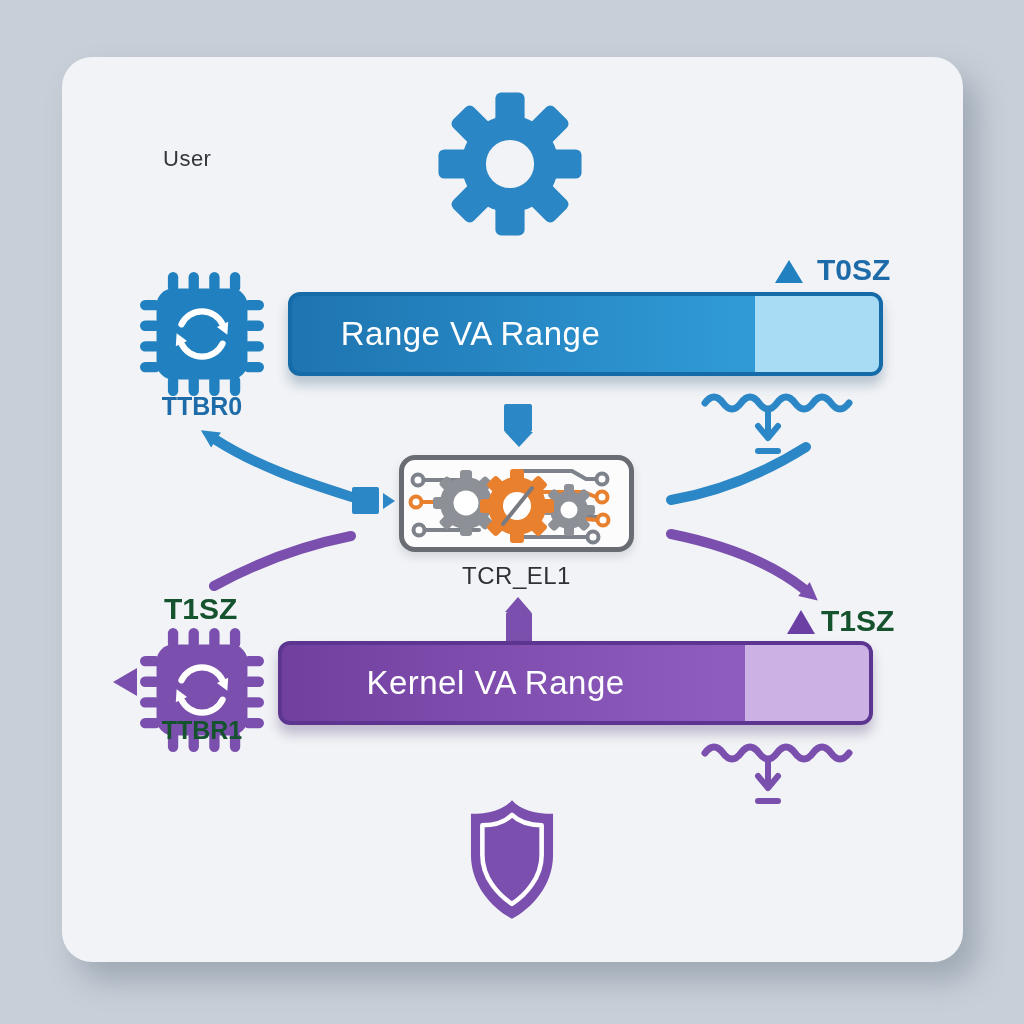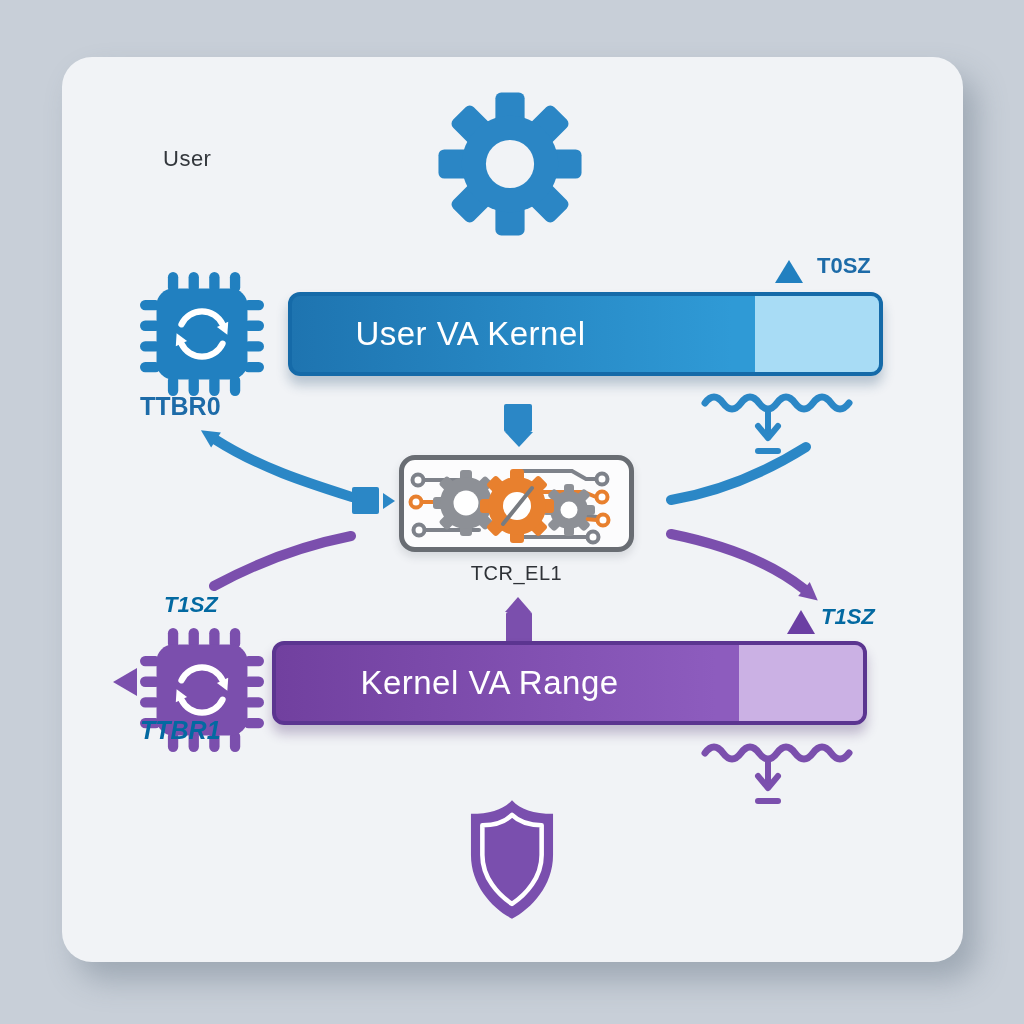--- a/index.html
+++ b/index.html
@@ -10,65 +10,65 @@
   }
   .abs{position:absolute;}
   .card{
     left:62px;top:57px;width:901px;height:905px;
     background:#f1f3f6;border-radius:30px;
     box-shadow:14px 18px 30px rgba(90,104,120,.38);
   }
   .label{color:#33373c;}
   .user-title{left:163px;top:146px;font-size:22px;font-weight:500;letter-spacing:.5px;}
   .blue-text{color:#1d6ba8;font-weight:600;}
-  .purple-text{color:#0369a1;font-weight:600;font-style:italic;}
+  .purple-text{color:#14532d;font-weight:600;}
 
   
   .bar{
     width:595px;height:84px;border-radius:12px;box-sizing:border-box;
     border:4px solid;overflow:hidden;display:flex;align-items:center;justify-content:center;
   }
   .bar-label{color:#ffffff;font-size:33px;font-weight:500;letter-spacing:.5px;z-index:2;}
   .bar-light{position:absolute;right:0;top:0;bottom:0;width:124px;z-index:1;}
   .user-bar{
     left:288px;top:292px;border-color:#156aa8;
     background:linear-gradient(90deg,#1e74b0 0%,#2f9ad6 75%);
     box-shadow:0 9px 12px rgba(35,75,110,.28);
   }
   .user-bar .bar-light{background:#a8dcf5;}
   .user-bar .bar-label{padding-right:230px;}
   .kernel-bar{
-    left:272px;top:641px;border-color:#5b3590;
+    left:278px;top:641px;border-color:#5b3590;
     background:linear-gradient(90deg,#71409f 0%,#8d5cbe 75%);
     box-shadow:0 9px 12px rgba(70,40,105,.28);
   }
   .kernel-bar .bar-light{background:#cbb1e4;}
   .kernel-bar .bar-label{padding-right:160px;}
 
   
   .tri{width:0;height:0;}
   .tri-up-blue{border-left:14px solid transparent;border-right:14px solid transparent;border-bottom:23px solid #2180c0;}
   .tri-up-purple-big{border-left:14px solid transparent;border-right:14px solid transparent;border-bottom:24px solid #6b3fa3;}
   .tri-down-blue{border-left:14px solid transparent;border-right:14px solid transparent;border-top:15px solid #2b87c6;}
   .tri-up-purple-sm{border-left:13px solid transparent;border-right:13px solid transparent;border-bottom:15px solid #7b4fad;}
   .tri-right-blue{border-top:8px solid transparent;border-bottom:8px solid transparent;border-left:12px solid #2b87c6;}
   .tri-left-purple{border-top:14px solid transparent;border-bottom:14px solid transparent;border-right:24px solid #7b4fad;}
 
   .sq-blue{background:#2b87c6;border-radius:2px;}
   .sq-purple{background:#7b4fad;border-radius:2px;}
 
-  .size-label{font-size:22px;}
-  .chip-label{width:124px;text-align:left;font-size:25px;}
+  .size-label{font-size:30px;}
+  .chip-label{width:124px;text-align:center;font-size:25px;}
 
   .tcr-box{
     left:399px;top:455px;width:235px;height:97px;box-sizing:border-box;
     border:5px solid #696d73;border-radius:16px;background:#fcfcfd;
     box-shadow:0 5px 9px rgba(60,70,80,.15);
   }
-  .tcr-label{left:399px;top:562px;width:235px;text-align:center;font-size:20px;font-weight:500;color:#2e3237;letter-spacing:.5px;}
+  .tcr-label{left:399px;top:562px;width:235px;text-align:center;font-size:24px;font-weight:500;color:#2e3237;letter-spacing:.5px;}
 
   svg{display:block;}
   .overlay{left:0;top:0;pointer-events:none;}
 </style>
 </head>
 <body>
 
 <div class="abs card"></div>
 
 <div class="abs label user-title">User</div>
@@ -108,21 +108,21 @@
     <path d="M40.1,50.7 A22 22 0 0 1 79.9,50.7"></path>
     <path d="M79.9,69.3 A22 22 0 0 1 40.1,69.3"></path>
   </g>
   <polygon points="0,-6 11,0 0,6" fill="#ffffff" transform="translate(79.9,50.7) rotate(65)"></polygon>
   <polygon points="0,-6 11,0 0,6" fill="#ffffff" transform="translate(40.1,69.3) rotate(245)"></polygon>
 </svg>
 <div class="abs chip-label blue-text" style="left:140px;top:392px;">TTBR0</div>
 
 <div class="abs bar user-bar">
   <div class="bar-light"></div>
-  <div class="bar-label">User VA Kernel</div>
+  <div class="bar-label">Range VA Range</div>
 </div>
 
 <div class="abs tri tri-up-blue" style="left:775px;top:260px;"></div>
 <div class="abs size-label blue-text" style="left:817px;top:253px;">T0SZ</div>
 
 <svg class="abs" style="left:700px;top:389px;" width="160" height="26" viewBox="0 0 160 26">
   <path d="M5,14 Q14,2 23,14 T41,14 T59,14 T77,14 T95,14 T113,14 T131,14 T149,14" stroke="#2b87c6" stroke-width="7" fill="none" stroke-linecap="round"></path>
 </svg>
 <svg class="abs" style="left:752px;top:407px;" width="32" height="50" viewBox="0 0 32 50">
   <g stroke="#2b87c6" stroke-width="6" fill="none" stroke-linecap="round" stroke-linejoin="round">

